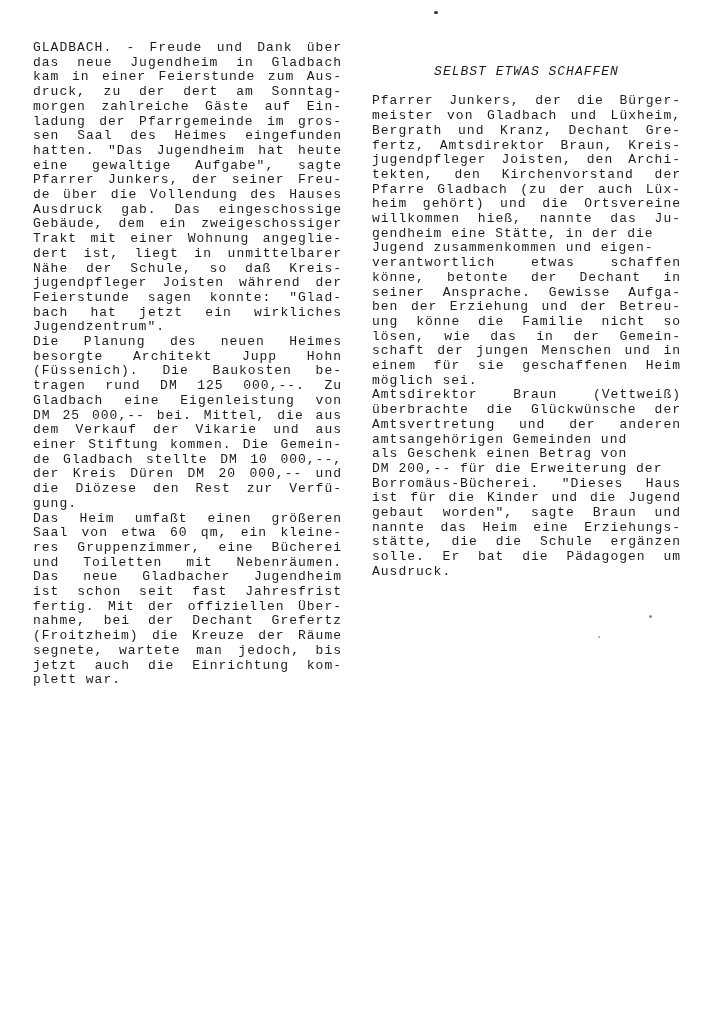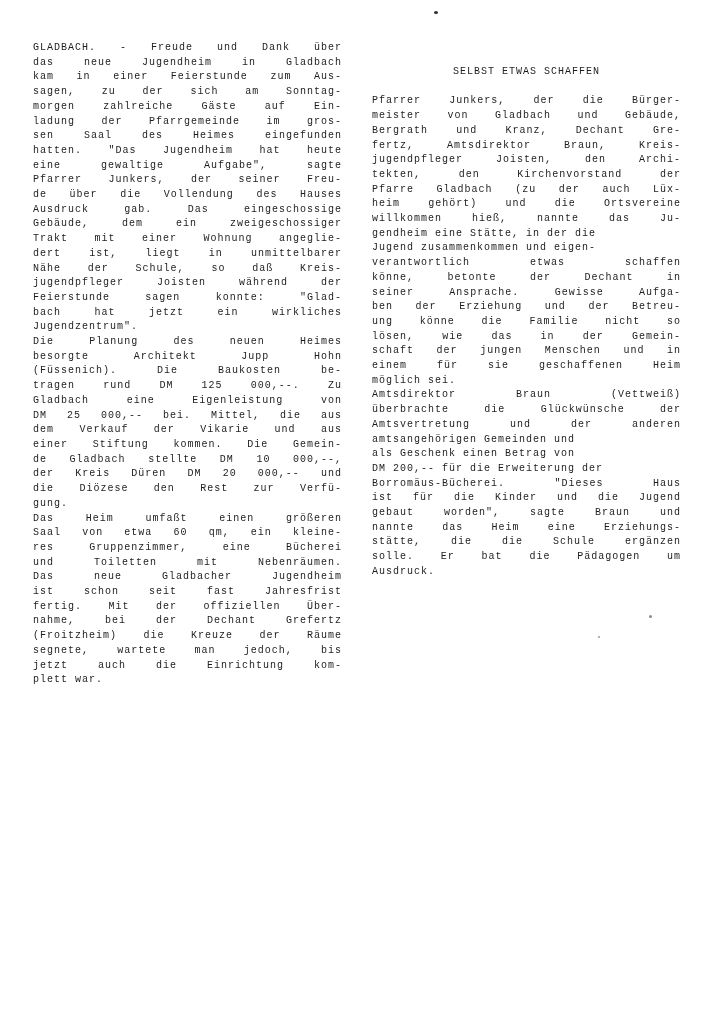--- a/index.html
+++ b/index.html
@@ -7,21 +7,21 @@
     padding: 0;
     background: #e8e8e8;
   }
   .page {
     position: relative;
     width: 722px;
     height: 1024px;
     background: #ffffff;
     overflow: hidden;
     font-family: "Liberation Mono", "DejaVu Sans Mono", monospace;
-    font-size: 10px;
+    font-size: 13px;
     line-height: 14.7px;
     letter-spacing: 1px;
     color: #1d1d1d;
   }
   .col {
     position: absolute;
   }
   .left-col {
     left: 33px;
     top: 41px;
@@ -37,20 +37,21 @@
     text-align: justify;
     text-align-last: justify;
   }
   .tline.ragged {
     text-align: right;
     text-align-last: left;
   }
   .heading {
     text-align: center;
     white-space: nowrap;
+    font-style: italic;
   }
   .spacer {
     height: 14.7px;
   }
   .speck {
     position: absolute;
     border-radius: 50%;
   }
   .speck-1 { left: 434px; top: 11px; width: 4px; height: 3px; background: #2e2e2e; }
   .speck-2 { left: 649px; top: 615px; width: 3px; height: 3px; background: #8a8a8a; }
@@ -58,21 +59,21 @@
 </style>
 </head>
 <body>
 
 <div class="page">
 
   <div class="col left-col">
       <div class="tline">GLADBACH. - Freude und Dank über</div>
       <div class="tline">das neue Jugendheim in Gladbach</div>
       <div class="tline">kam in einer Feierstunde zum Aus-</div>
-      <div class="tline">sagen, zu der sich am Sonntag-</div>
+      <div class="tline">druck, zu der dert am Sonntag-</div>
       <div class="tline">morgen zahlreiche Gäste auf Ein-</div>
       <div class="tline">ladung der Pfarrgemeinde im gros-</div>
       <div class="tline">sen Saal des Heimes eingefunden</div>
       <div class="tline">hatten. "Das Jugendheim hat heute</div>
       <div class="tline">eine gewaltige Aufgabe", sagte</div>
       <div class="tline">Pfarrer Junkers, der seiner Freu-</div>
       <div class="tline">de über die Vollendung des Hauses</div>
       <div class="tline">Ausdruck gab. Das eingeschossige</div>
       <div class="tline">Gebäude, dem ein zweigeschossiger</div>
       <div class="tline">Trakt mit einer Wohnung angeglie-</div>
@@ -106,21 +107,21 @@
       <div class="tline">segnete, wartete man jedoch, bis</div>
       <div class="tline">jetzt auch die Einrichtung kom-</div>
       <div class="tline ragged">plett war.</div>
     </div>
 
   <div class="col right-col">
     <div class="heading">SELBST ETWAS SCHAFFEN</div>
     <div class="spacer"></div>
     <div>
         <div class="tline">Pfarrer Junkers, der die Bürger-</div>
-        <div class="tline">meister von Gladbach und Gebäude,</div>
+        <div class="tline">meister von Gladbach und Lüxheim,</div>
         <div class="tline">Bergrath und Kranz, Dechant Gre-</div>
         <div class="tline">fertz, Amtsdirektor Braun, Kreis-</div>
         <div class="tline">jugendpfleger Joisten, den Archi-</div>
         <div class="tline">tekten, den Kirchenvorstand der</div>
         <div class="tline">Pfarre Gladbach (zu der auch Lüx-</div>
         <div class="tline">heim gehört) und die Ortsvereine</div>
         <div class="tline">willkommen hieß, nannte das Ju-</div>
         <div class="tline ragged">gendheim eine Stätte, in der die</div>
         <div class="tline ragged">Jugend zusammenkommen und eigen-</div>
         <div class="tline">verantwortlich etwas schaffen</div>

